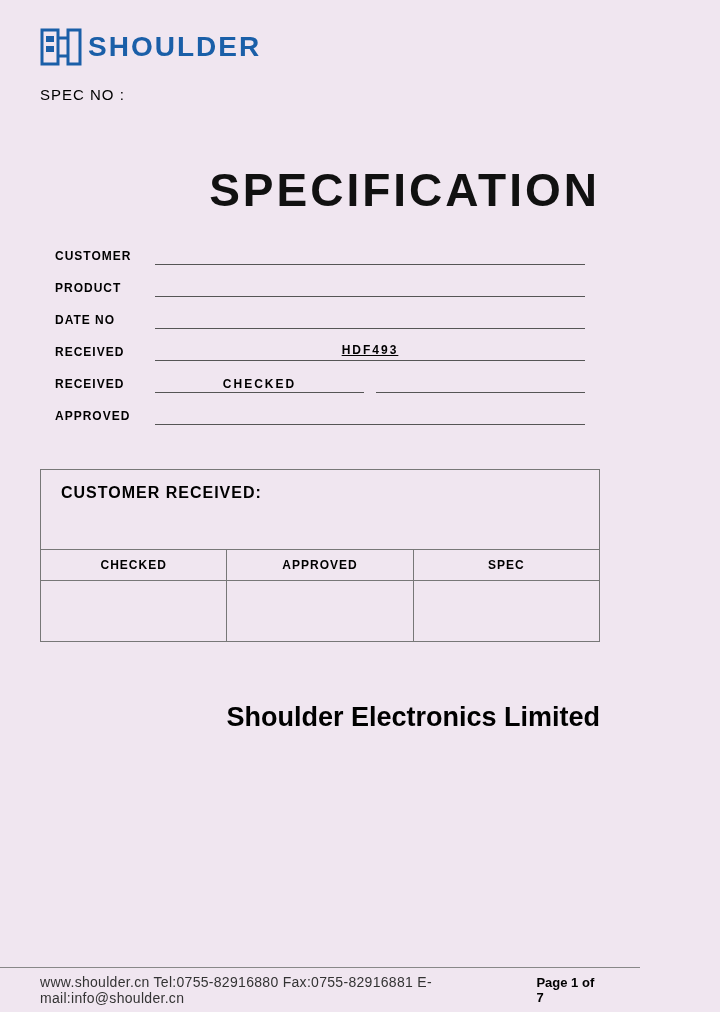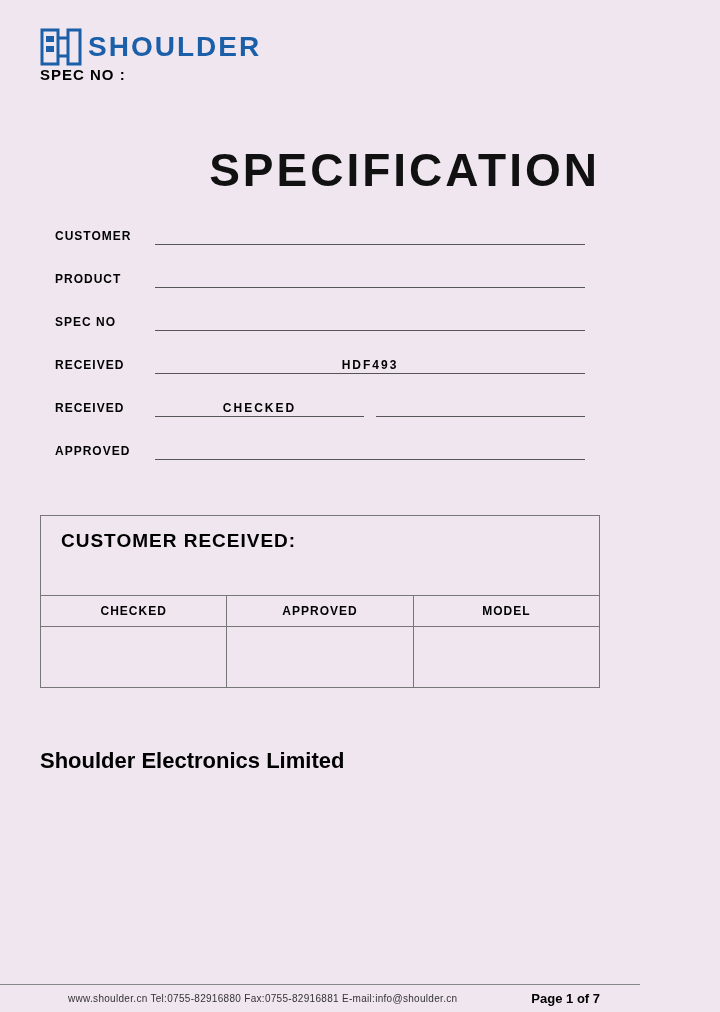--- a/index.html
+++ b/index.html
@@ -42,22 +42,23 @@
     }
 
     .logo-text {
       font-size: 28px;
       font-weight: 900;
       color: #1a5fa8;
       letter-spacing: 2px;
     }
 
     .spec-no {
+      margin-top: 20px;
       font-size: 15px;
-      font-weight: bold;
+      font-weight: normal;
       color: #000;
       letter-spacing: 1px;
     }
 
     
     .title-section {
       text-align: right;
       padding: 50px 40px 30px 40px;
     }
 
@@ -70,21 +71,21 @@
 
     
     .info-section {
       padding: 0 55px;
       margin-bottom: 20px;
     }
 
     .info-row {
       display: flex;
       align-items: flex-end;
-      margin-bottom: 25px;
+      margin-bottom: 14px;
     }
 
     .info-label {
       width: 100px;
       font-size: 12px;
       font-weight: bold;
       color: #000;
       letter-spacing: 1px;
       flex-shrink: 0;
       padding-bottom: 2px;
@@ -94,22 +95,23 @@
       flex: 1;
       display: flex;
       align-items: flex-end;
     }
 
     .info-line {
       border-bottom: 1.5px solid #555;
       flex: 1;
       height: 18px;
       display: flex;
-      align-items: flex-end;
+      align-items: flex-start;
       justify-content: center;
+      text-decoration: underline;
     }
 
     .info-line-text {
       font-size: 12px;
       color: #000;
       letter-spacing: 2px;
       padding-bottom: 1px;
       font-weight: bold;
     }
 
@@ -134,21 +136,21 @@
       border: 1.5px solid #777;
     }
 
     .customer-received-row {
       padding: 14px 20px;
       min-height: 80px;
       border-bottom: 1.5px solid #777;
     }
 
     .customer-received-label {
-      font-size: 19px;
+      font-size: 16px;
       font-weight: bold;
       color: #000;
       letter-spacing: 1px;
     }
 
     .check-row {
       display: flex;
       border-bottom: 1.5px solid #777;
     }
 
@@ -175,42 +177,41 @@
       flex: 1;
       padding: 10px;
     }
 
     .data-cell:not(:last-child) {
       border-right: 1.5px solid #777;
     }
 
     
     .company-name {
-      text-align: left;
+      text-align: right;
       padding: 30px 40px 15px 40px;
-      font-size: 22px;
+      font-size: 27px;
       font-weight: bold;
       color: #000;
     }
 
     
     .footer {
       margin-top: auto;
       border-top: 1.5px solid #888;
       padding: 6px 40px;
       display: flex;
       justify-content: space-between;
       align-items: center;
     }
 
     .footer-contact {
-      font-size: 10px;
+      font-size: 14px;
       color: #333;
       letter-spacing: 0.3px;
-      margin-left: 28px;
     }
 
     .footer-page {
       font-size: 13px;
       font-weight: bold;
       color: #000;
     }
   </style>
 </head>
 <body>
@@ -248,21 +249,21 @@
     </div>
 
     <div class="info-row">
       <span class="info-label">PRODUCT</span>
       <div class="info-line-wrap">
         <div class="info-line"></div>
       </div>
     </div>
 
     <div class="info-row">
-      <span class="info-label">SPEC NO</span>
+      <span class="info-label">DATE NO</span>
       <div class="info-line-wrap">
         <div class="info-line"></div>
       </div>
     </div>
 
     <div class="info-row">
       <span class="info-label">RECEIVED</span>
       <div class="info-line-wrap">
         <div class="info-line">
           <span class="info-line-text">HDF493</span>
@@ -291,21 +292,21 @@
 
   <div class="box-section">
 
     <div class="customer-received-row">
       <span class="customer-received-label">CUSTOMER RECEIVED:</span>
     </div>
 
     <div class="check-row">
       <div class="check-cell">CHECKED</div>
       <div class="check-cell">APPROVED</div>
-      <div class="check-cell">MODEL</div>
+      <div class="check-cell">SPEC</div>
     </div>
 
     <div class="data-row">
       <div class="data-cell"></div>
       <div class="data-cell"></div>
       <div class="data-cell"></div>
     </div>
 
   </div>
 

